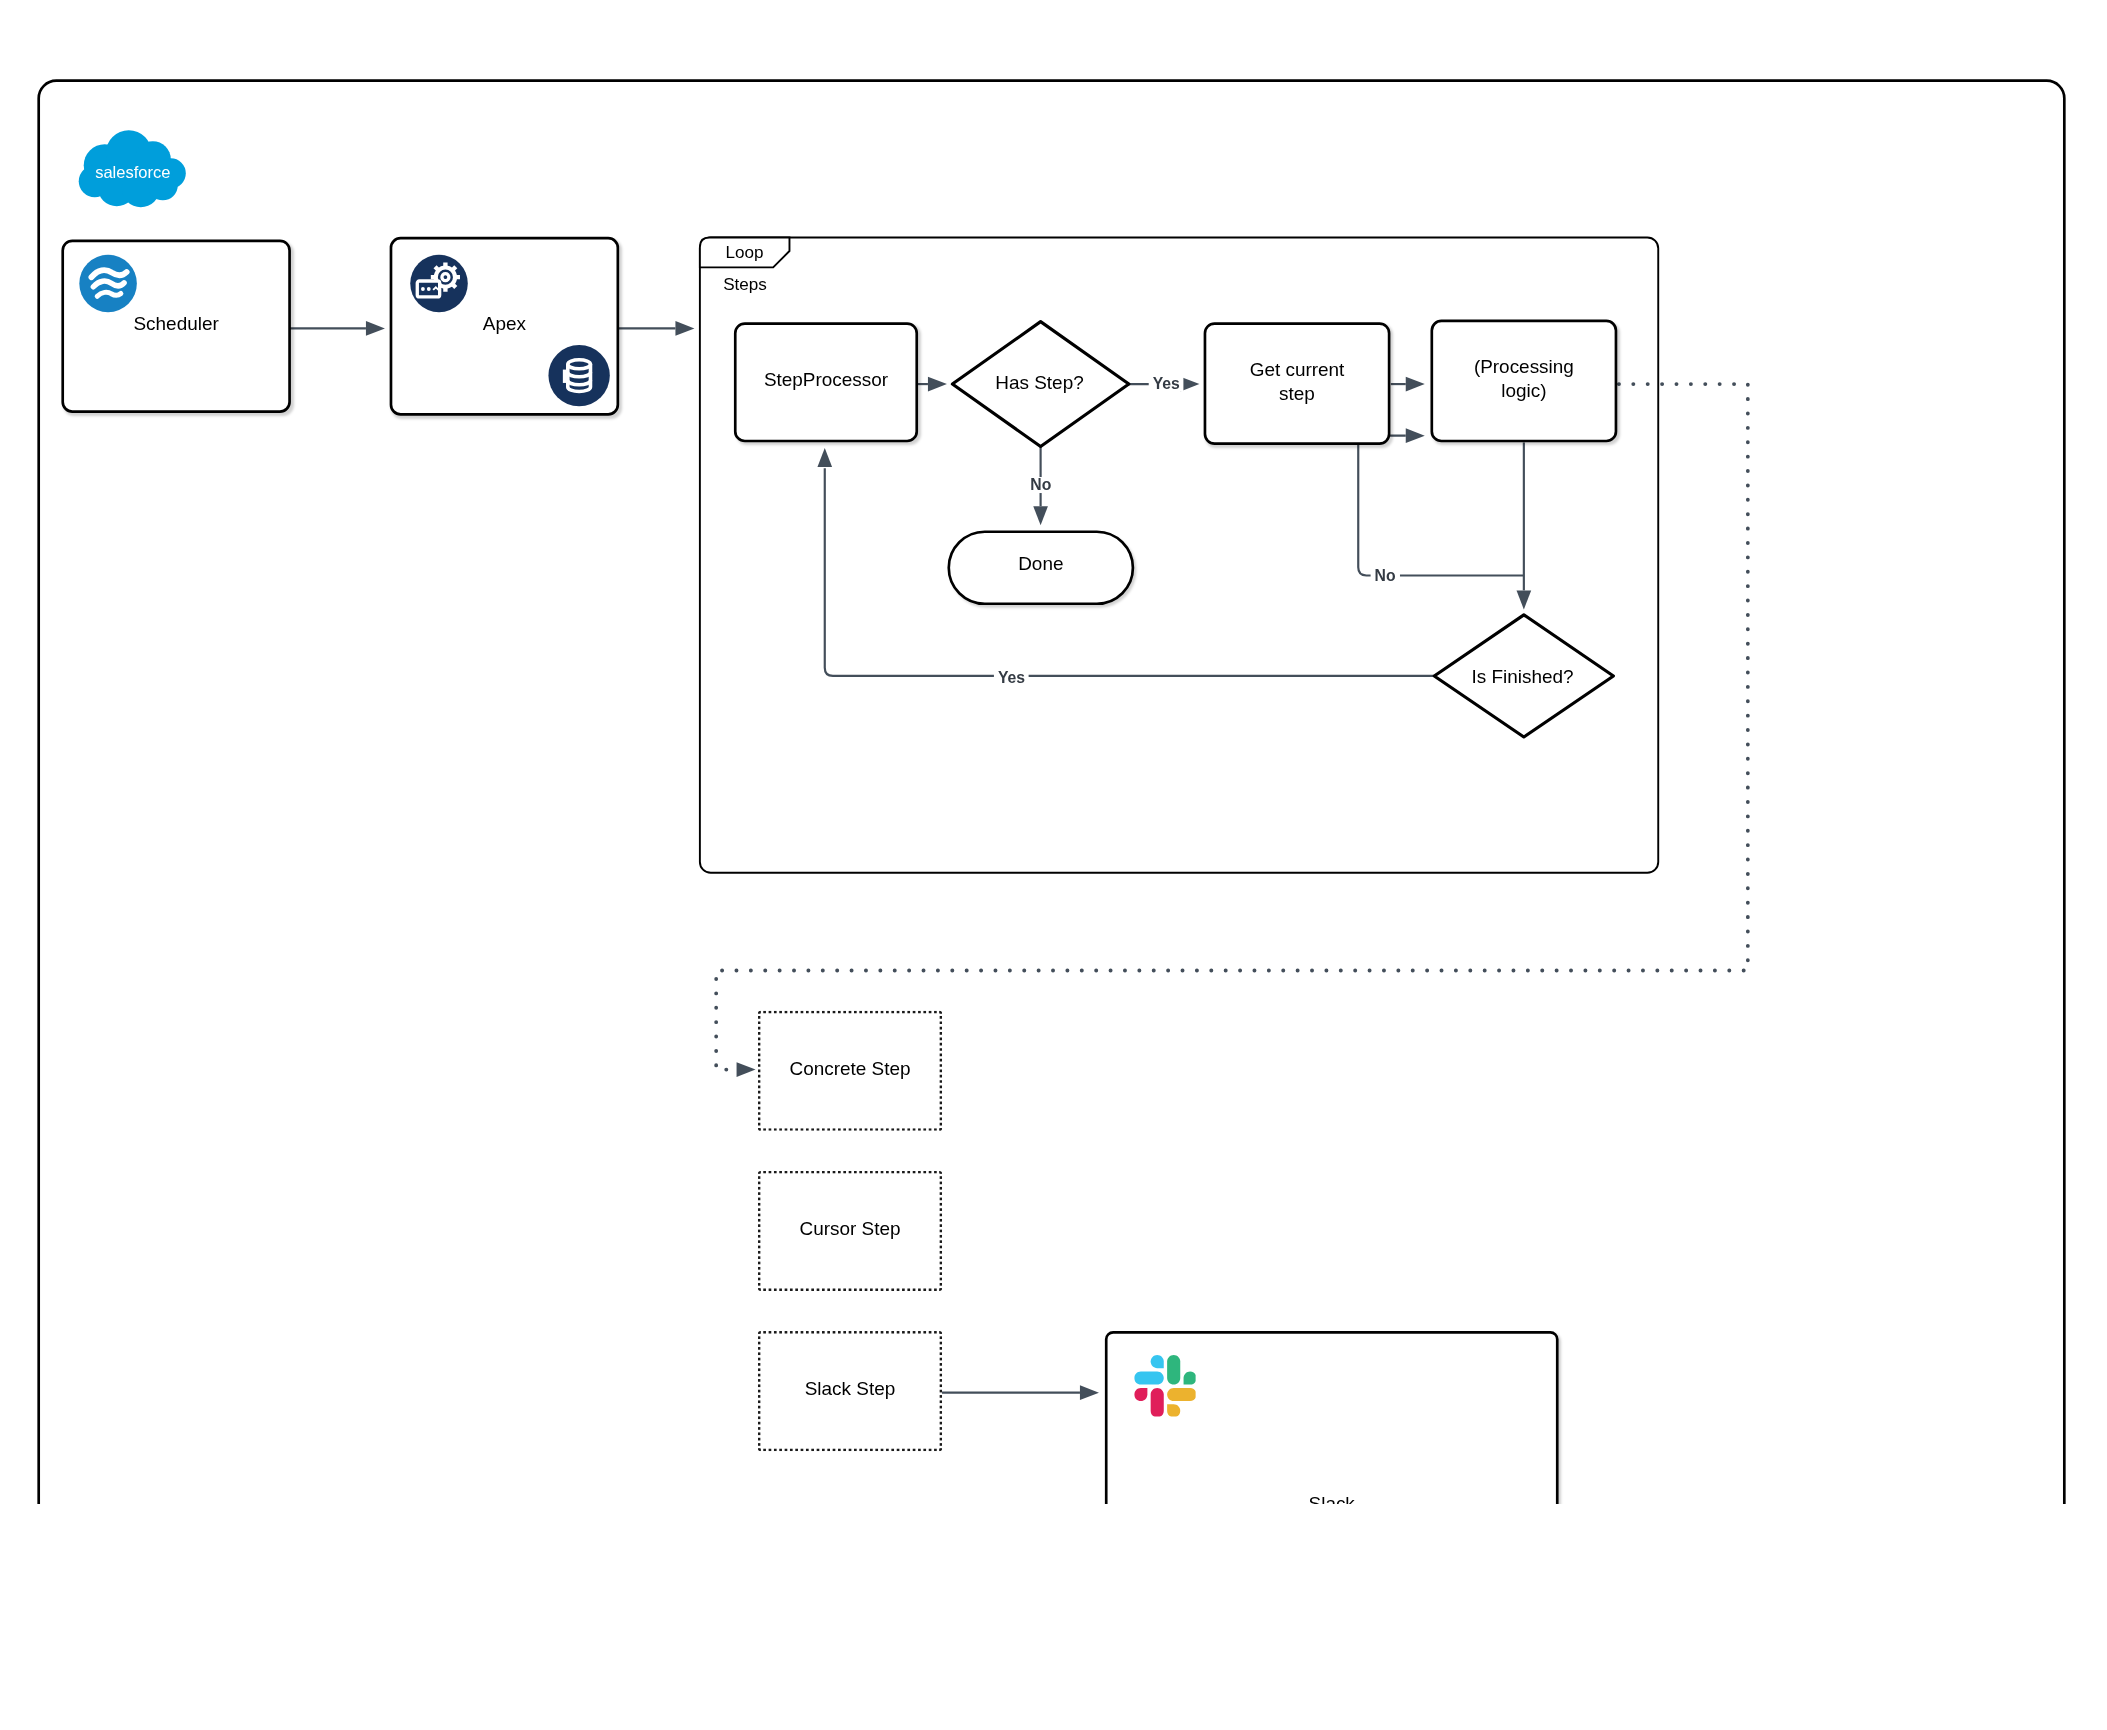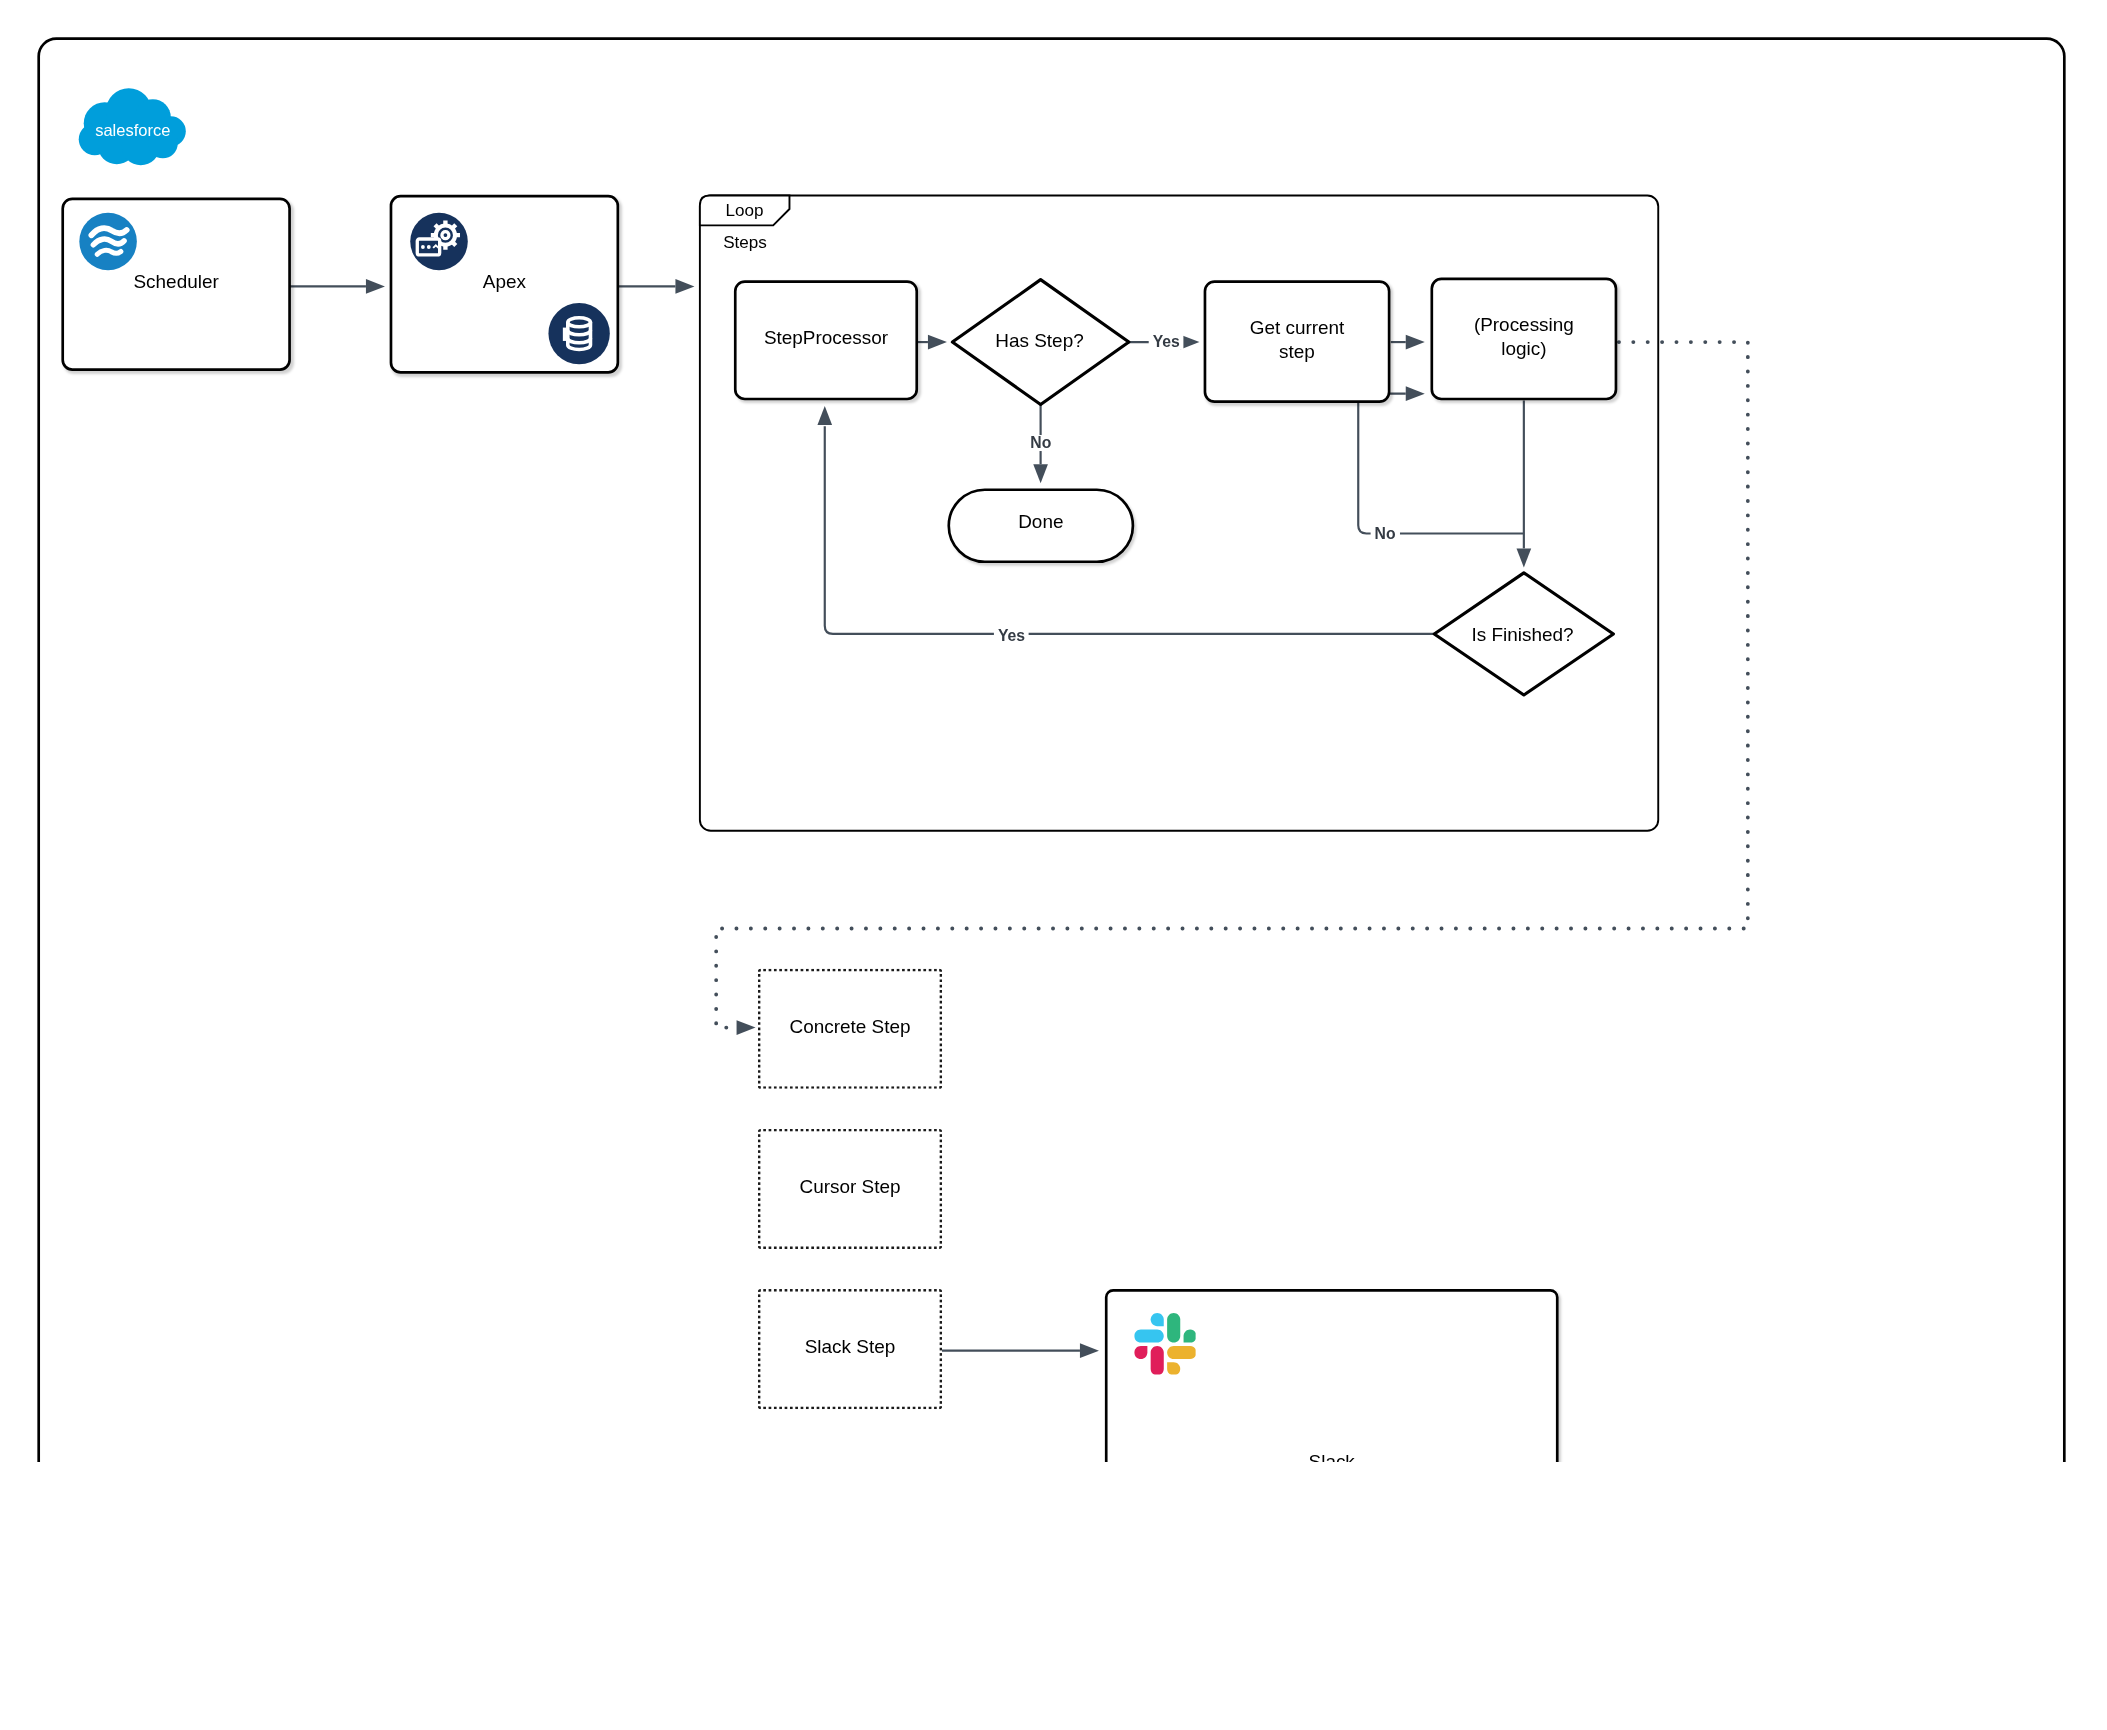--- a/index.html
+++ b/index.html
@@ -1,17 +1,17 @@
 <!DOCTYPE html>
 <html style="font-size:8.1px"><head>
 <meta charset="utf-8">
 <style>
   * { box-sizing: border-box; }
   html, body { margin: 0; padding: 0; background: #ffffff; }
-  #stage { width: 2108px; height: 1462px; overflow: hidden; background: #fff; }
+  #stage { width: 2108px; height: 1462px; overflow: hidden; background: #fff; margin-top: 42px; }
   #canvas {
     position: relative;
     width: 790px; height: 649px;
     transform: scale(2.6688);
     transform-origin: 0 0;
     font-family: "Liberation Sans", sans-serif;
     color: #000;
   }
   .outer-border {
     position: absolute; left: 13.7px; top: 13.7px;

